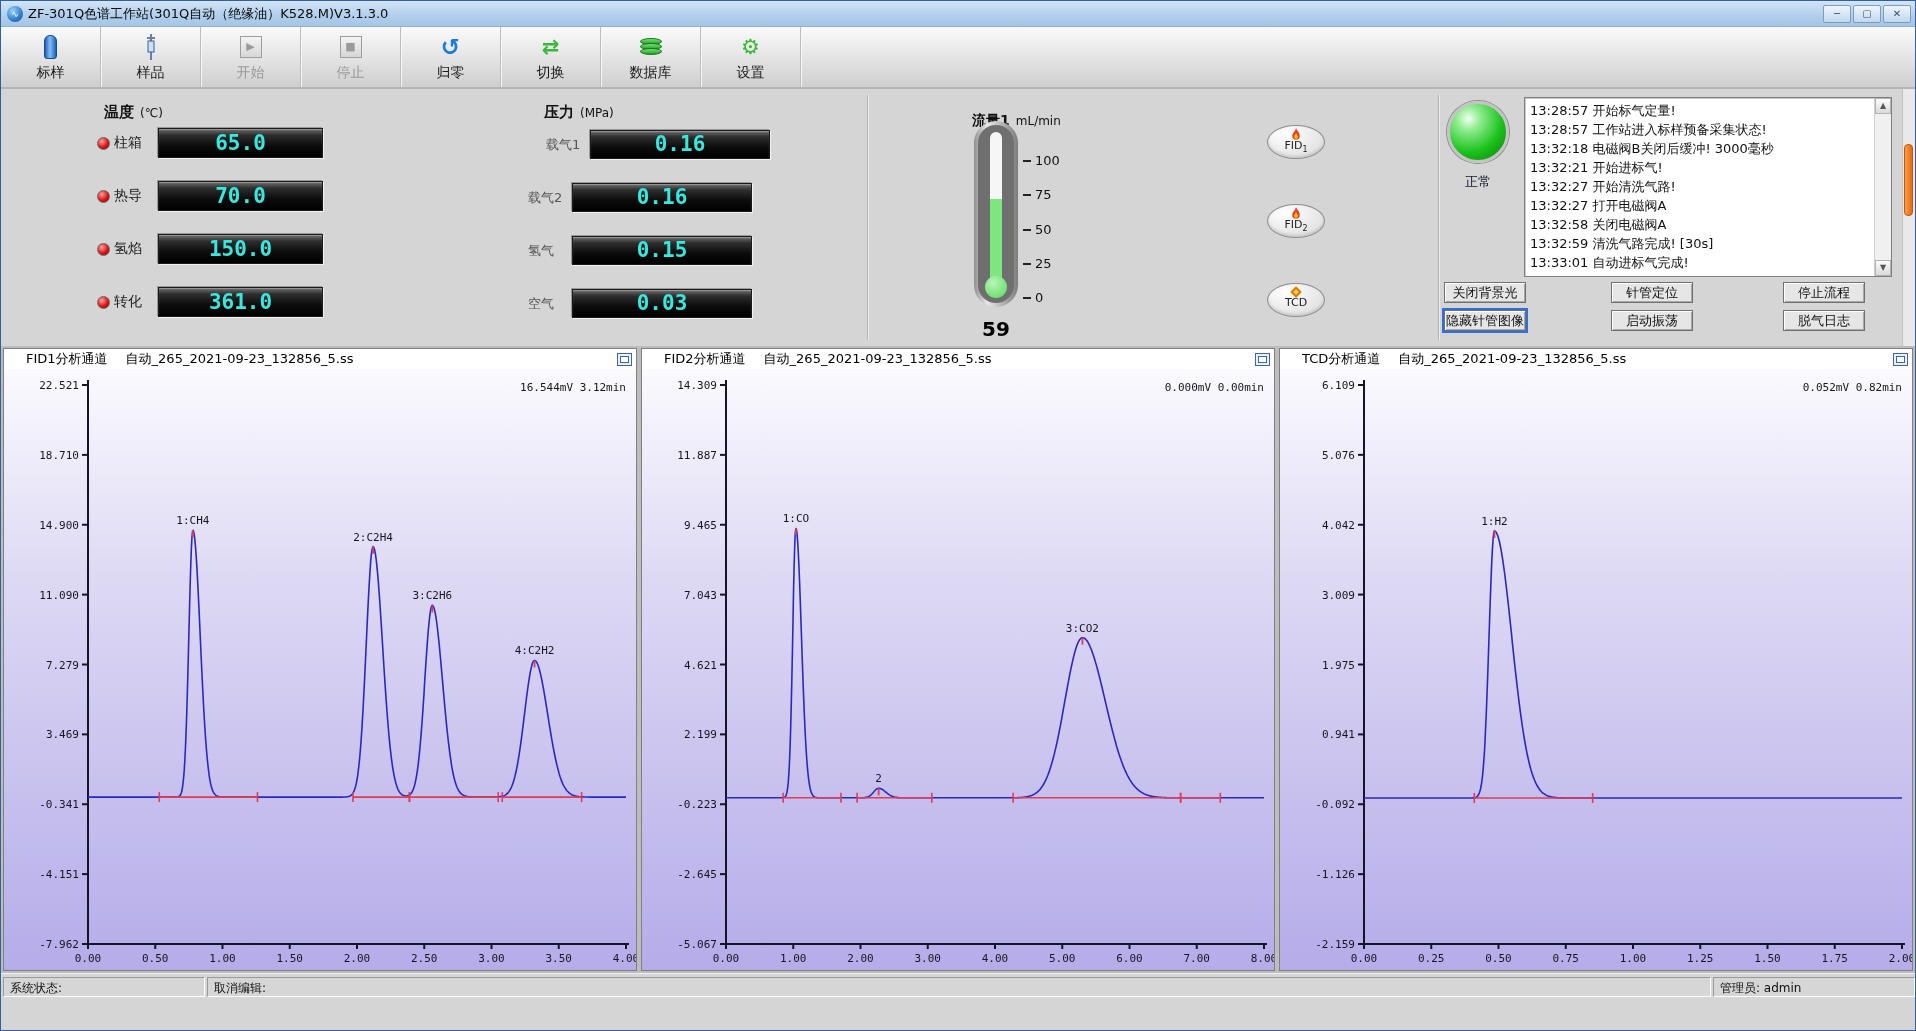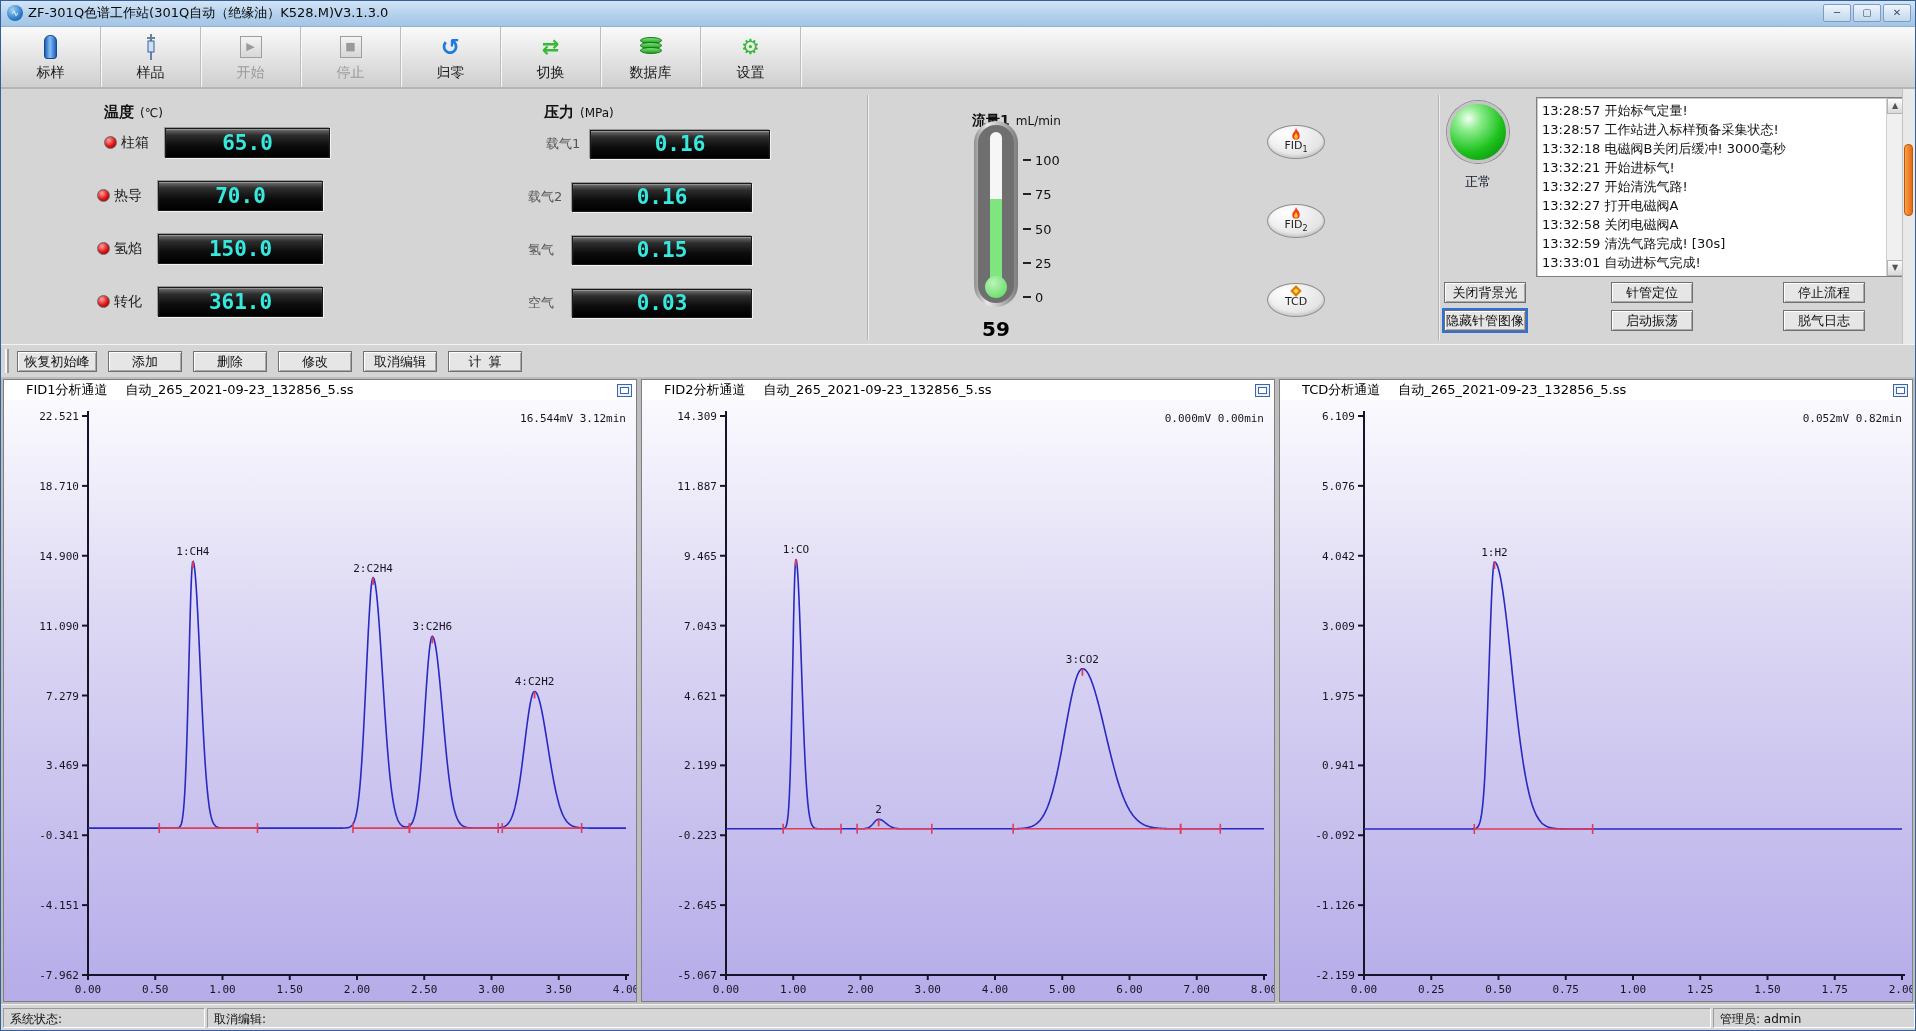--- a/index.html
+++ b/index.html
@@ -78,21 +78,21 @@
   .det-label sub { font-size:8px; }
   .diamond { width:8px; height:8px; border:2px solid #e07800; background:#ffd54d;
     transform:rotate(45deg); margin-bottom:2px; }
 
   
   .orb { position:absolute; left:1446px; top:12px; width:62px; height:62px; border-radius:50%;
     border:3px solid #c4c4c4; box-shadow:0 0 0 1px #8a8a8a;
     background:radial-gradient(circle at 33% 26%,#f2fff2 0%,#8cec8c 22%,#1cc21c 60%,#0a7d0a 100%); }
   .orb-label { position:absolute; left:1446px; top:84px; width:62px; text-align:center; font-size:13px; color:#0f172a; }
   .logbox { position:absolute; left:1523px; top:8px; width:368px; height:180px; background:#fff;
-    border:1px solid #7f7f7f; box-shadow:inset 1px 1px 0 #c9c9c9; display:flex;margin-left:12px; }
+    border:1px solid #7f7f7f; box-shadow:inset 1px 1px 0 #c9c9c9; display:flex; }
   .log-lines { flex:1; padding:3px 0 0 5px; overflow:hidden; }
   .log-lines div { font-size:13px; line-height:19px; color:#111; white-space:nowrap;
     font-family:"DejaVu Sans","Liberation Sans",sans-serif; }
   .scrollbar { width:17px; border-left:1px solid #cfcfcf; background:#f0f0f0;
     display:flex; flex-direction:column; justify-content:space-between; }
   .scroll-btn { height:16px; background:linear-gradient(180deg,#fdfdfd,#d9d9d9); border:1px solid #b3b3b3;
     font-size:8px; color:#555; text-align:center; line-height:14px; }
 
   .panel-btn { position:absolute; width:82px; height:21px; background:#e6e6e6; border:1px solid #707070;
     box-shadow:inset 1px 1px 0 #ffffff, inset -1px -1px 0 #a8a8a8; font-size:13px; color:#111;
@@ -199,21 +199,21 @@
       <div class="tb-icon glyph-green">⚙</div>
       <div class="tb-label">设置</div>
     </div>
   </div>
 
   <div class="main-panel">
 
     <div class="group-title" style="left:103px; top:14px;">
       <span>温度</span><span class="unit">(℃)</span>
     </div>
-    <div class="ctl-row" style="left:103px; top:39px;">
+    <div class="ctl-row" style="left:96px; top:39px;">
       <span class="led"></span>
       <span class="row-label">柱箱</span>
       <span class="lcd" style="width:165px; height:30px; line-height:28px;">65.0</span>
     </div>
     <div class="ctl-row" style="left:96px; top:92px;">
       <span class="led"></span>
       <span class="row-label">热导</span>
       <span class="lcd" style="width:165px; height:30px; line-height:28px;">70.0</span>
     </div>
     <div class="ctl-row" style="left:96px; top:145px;">
@@ -328,29 +328,20 @@
     <button class="panel-btn" style="left:1782px; top:193px;">停止流程</button>
     <button class="panel-btn focused" style="left:1443px; top:221px;">隐藏针管图像</button>
     <button class="panel-btn" style="left:1610px; top:221px;">启动振荡</button>
     <button class="panel-btn" style="left:1782px; top:221px;">脱气日志</button>
 
     <div class="edge-strip">
       <div class="edge-grip"></div>
     </div>
   </div>
 
-  <div class="edit-bar">
-    <div class="gripper"></div>
-    <button class="edit-btn" style="min-width:80px;">恢复初始峰</button>
-    <button class="edit-btn">添加</button>
-    <button class="edit-btn">删除</button>
-    <button class="edit-btn">修改</button>
-    <button class="edit-btn">取消编辑</button>
-    <button class="edit-btn">计  算</button>
-  </div>
 
   <div class="charts">
     <div class="chart-panel">
       <div class="chart-header">
         <span>FID1分析通道</span>
         <span class="ch-file">自动_265_2021-09-23_132856_5.ss</span>
         <span class="max-btn"></span>
       </div>
       <div class="chart-body" id="chart-0">
           <svg width="100%" height="100%" viewBox="0 0 632 601" preserveAspectRatio="none" xmlns="http://www.w3.org/2000/svg">

